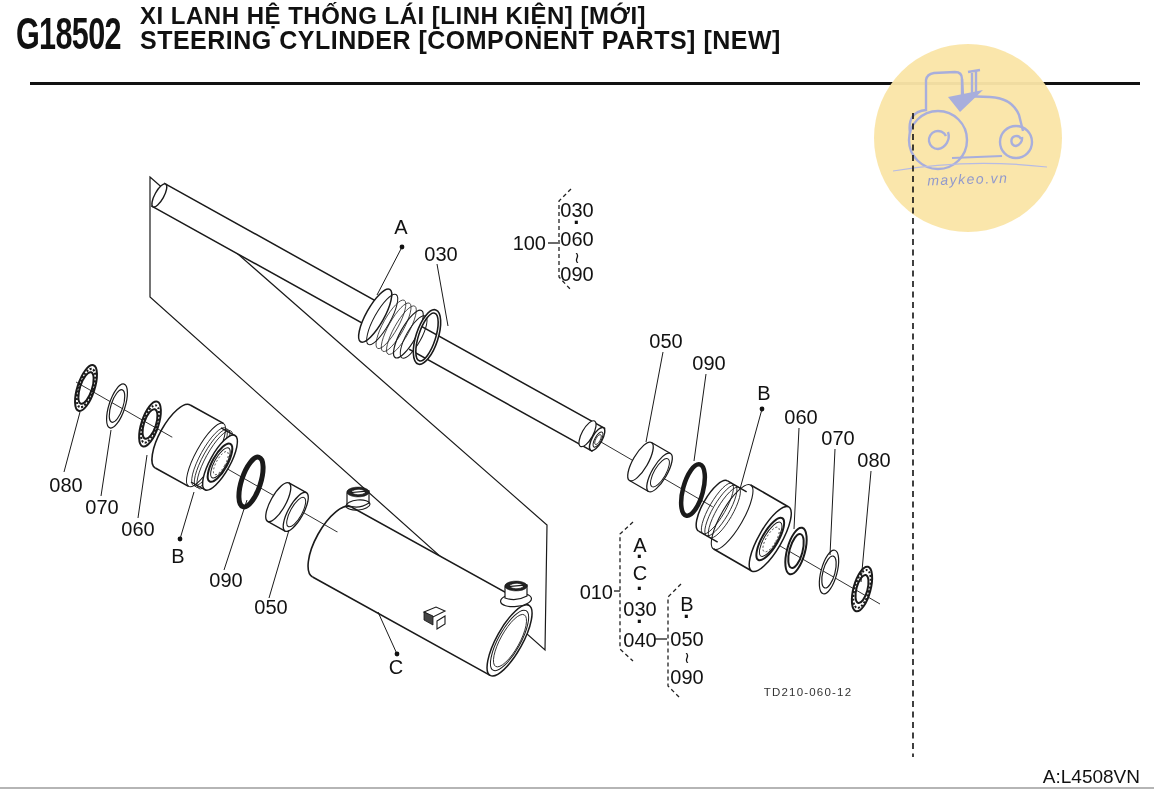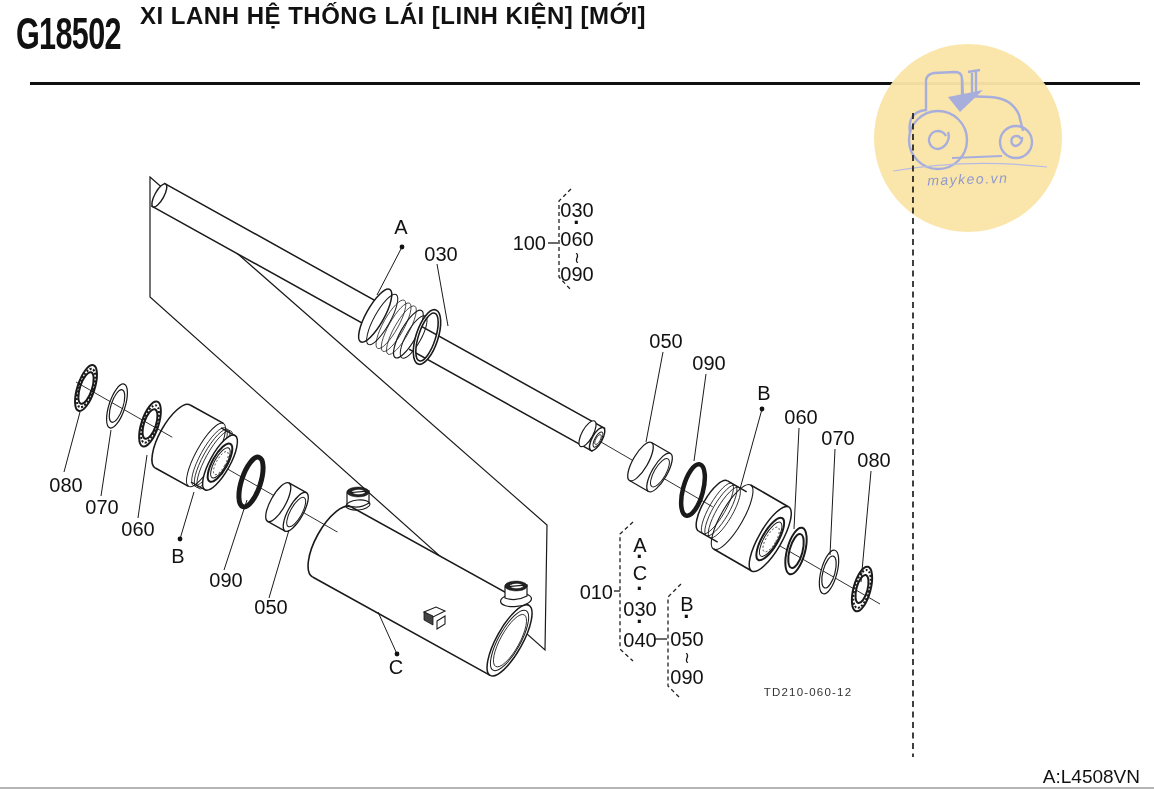--- a/index.html
+++ b/index.html
@@ -23,20 +23,21 @@
   .part{stroke:#1a1a1a;fill:#ffffff;}
   .hole{fill:#ffffff;fill-rule:evenodd;stroke:#1a1a1a;}
   .brkt{stroke:#222;fill:none;stroke-width:1.3;stroke-dasharray:4 3;}
 </style>
 </head>
 <body>
 
 <div class="hdr-code">G18502</div>
 <div class="hdr-titles">
   <div class="hdr-vi">XI LANH HỆ THỐNG LÁI [LINH KIỆN] [MỚI]</div>
+  <div class="hdr-en">STEERING CYLINDER [COMPONENT PARTS] [NEW]</div>
 </div>
 
 <svg width="1154" height="790" viewBox="0 0 1154 790">
 
   <rect x="30" y="82" width="1110" height="3" fill="#111"></rect>
 
   <rect x="0" y="787" width="1154" height="2" fill="#b5b5b5"></rect>
 
   <g>
     <circle cx="968" cy="138" r="94" fill="#FAE5A8" opacity="0.96"></circle>

